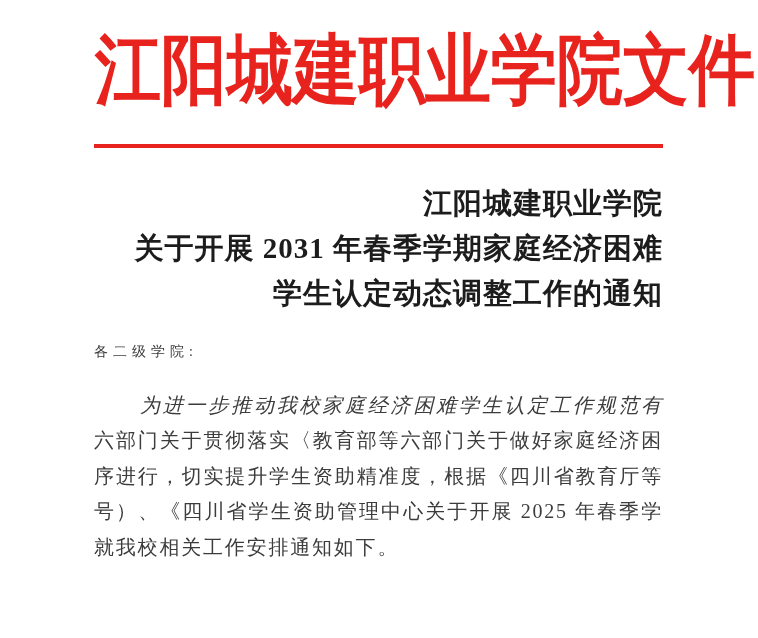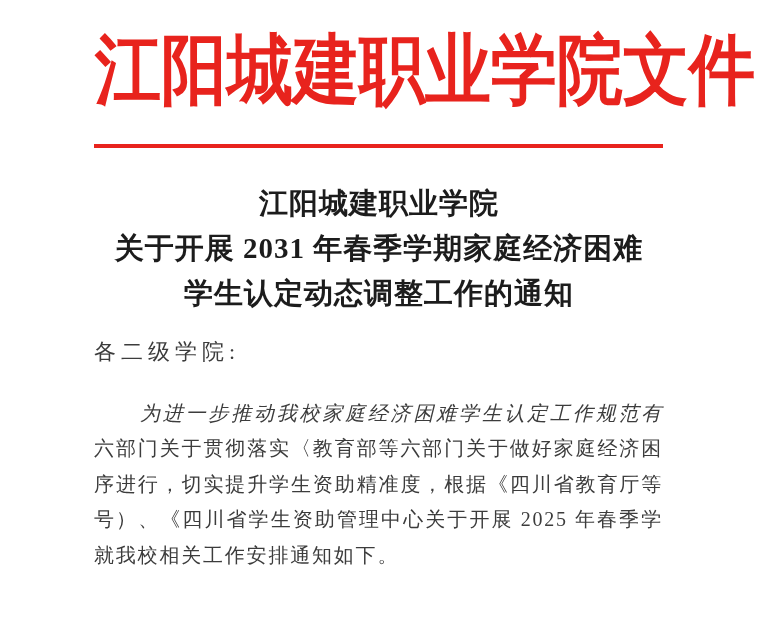--- a/index.html
+++ b/index.html
@@ -41,35 +41,35 @@
     background: var(--red);
   }
   
   .doc-title {
     position: absolute;
     left: 95px; top: 181px; width: 568px;
     color: var(--title-text);
     font-weight: 700;
     font-size: 29px;
     line-height: 45px;
-    text-align: center;
+    text-align: right;
     letter-spacing: 1px;
   }
   
   .doc-body {
     position: absolute;
     left: 94px; top: 336px; width: 569px;
     color: var(--body-text);
     font-size: 20px;
   }
   .salutation {
-    font-size: 22px;
+    font-size: 14px;
     letter-spacing: 5px;
     line-height: 32px;
-    margin-bottom: 28px;
+    margin-bottom: 20px;
     font-family: Liberation Serif, serif;
   }
   .body-line {
     line-height: 35.4px;
     letter-spacing: 1.8px;
     text-align: justify;
     text-align-last: justify;
   }
   .body-line.indent { text-indent: 46px; font-style: italic; }
   .body-line.last {

